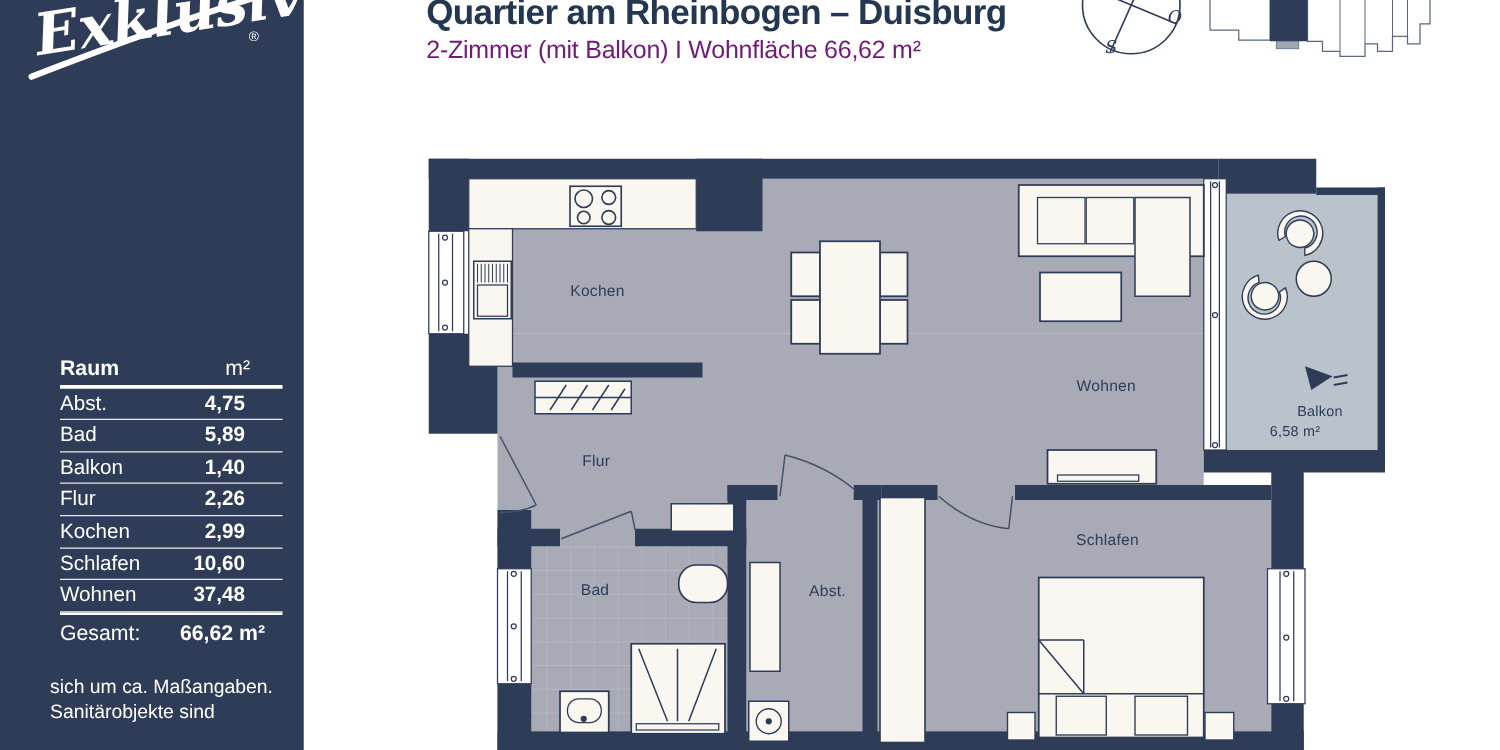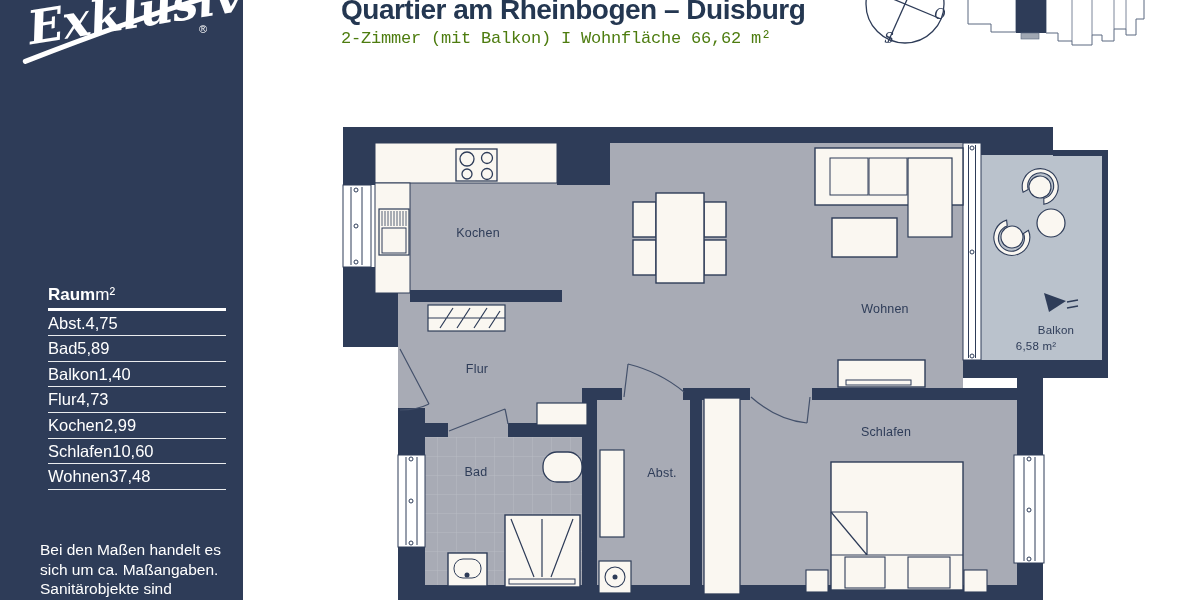--- a/index.html
+++ b/index.html
@@ -4,34 +4,34 @@
 <style>
   html,body{margin:0;padding:0;}
   body{
     width:1200px;height:600px;position:relative;overflow:hidden;
     background:#ffffff;font-family:"Liberation Sans",sans-serif;
   }
   
   .sidebar{position:absolute;left:0;top:0;width:243px;height:600px;background:#2e3c58;}
   .logo-svg{position:absolute;left:0;top:0;}
   .room-table{position:absolute;left:48px;top:283px;width:178px;color:#fff;}
-  .tr{display:flex;height:24.6px;line-height:24.6px;
+  .tr{display:flex;justify-content:space-between;height:24.6px;line-height:24.6px;
       font-size:16.5px;border-bottom:1px solid rgba(255,255,255,.9);}
   .tr-head{font-weight:bold;font-size:17px;border-bottom:3px solid #ffffff;}
-  .tr .val{padding-right:30px;}
+  .tr .val{padding-right:30px;font-weight:bold;}
   .tr-head .val{padding-right:26px;font-weight:normal;}
   .tr-total{border-top:2px solid #ffffff;border-bottom:none;height:29px;line-height:29px;font-size:17px;}
   .tr-total .val{padding-right:14px;}
   .disclaimer{position:absolute;left:40px;top:540px;width:200px;color:#ffffff;
       font-size:15.5px;line-height:19.5px;}
   
   .title{position:absolute;left:341px;top:-6px;color:#243751;font-size:28px;
       font-weight:bold;letter-spacing:-.5px;white-space:nowrap;}
-  .subtitle{position:absolute;left:341px;top:29px;color:#4d7c0f;font-size:17px;
-      letter-spacing:-.2px;white-space:nowrap;font-family:Liberation Mono, monospace;}
+  .subtitle{position:absolute;left:341px;top:29px;color:#701a75;font-size:20px;
+      letter-spacing:-.2px;white-space:nowrap;}
   
   .plan-label{position:absolute;transform:translate(-50%,-50%);color:#2e3c58;
       font-size:12.5px;font-weight:500;white-space:nowrap;letter-spacing:.2px;}
   .balkon-label{font-size:11.5px;}
   .unit-label{position:absolute;left:1031px;top:14px;transform:translate(-50%,-50%);
       color:#ffffff;font-size:11.5px;font-weight:bold;margin-left:31px;}
   .compass-letter{position:absolute;transform:translate(-50%,-50%);color:#2e3c58;
       font-family:"DejaVu Serif",serif;font-style:italic;font-size:14px;}
   .plan-svg{position:absolute;left:0;top:0;}
 </style>
@@ -243,38 +243,41 @@
     <div class="tr">
       <span>Bad</span>
       <span class="val">5,89</span>
     </div>
     <div class="tr">
       <span>Balkon</span>
       <span class="val">1,40</span>
     </div>
     <div class="tr">
       <span>Flur</span>
-      <span class="val">4,73</span>
+      <span class="val">2,26</span>
     </div>
     <div class="tr">
       <span>Kochen</span>
       <span class="val">2,99</span>
     </div>
     <div class="tr">
       <span>Schlafen</span>
       <span class="val">10,60</span>
     </div>
     <div class="tr">
       <span>Wohnen</span>
       <span class="val">37,48</span>
     </div>
+    <div class="tr tr-total">
+      <span>Gesamt:</span>
+      <span class="val">66,62 m²</span>
+    </div>
   </div>
 
   <div class="disclaimer">
-    <div>Bei den Maßen handelt es</div>
     <div>sich um ca. Maßangaben.</div>
     <div>Sanitärobjekte sind</div>
   </div>
 </div>
 
 <div class="title">Quartier am Rheinbogen – Duisburg</div>
 <div class="subtitle">2-Zimmer (mit Balkon)  I Wohnfläche 66,62 m²</div>
 
 <div class="compass-letter" style="left:940px;top:14px;">O</div>
 <div class="compass-letter" style="left:889px;top:38px;">S</div>

